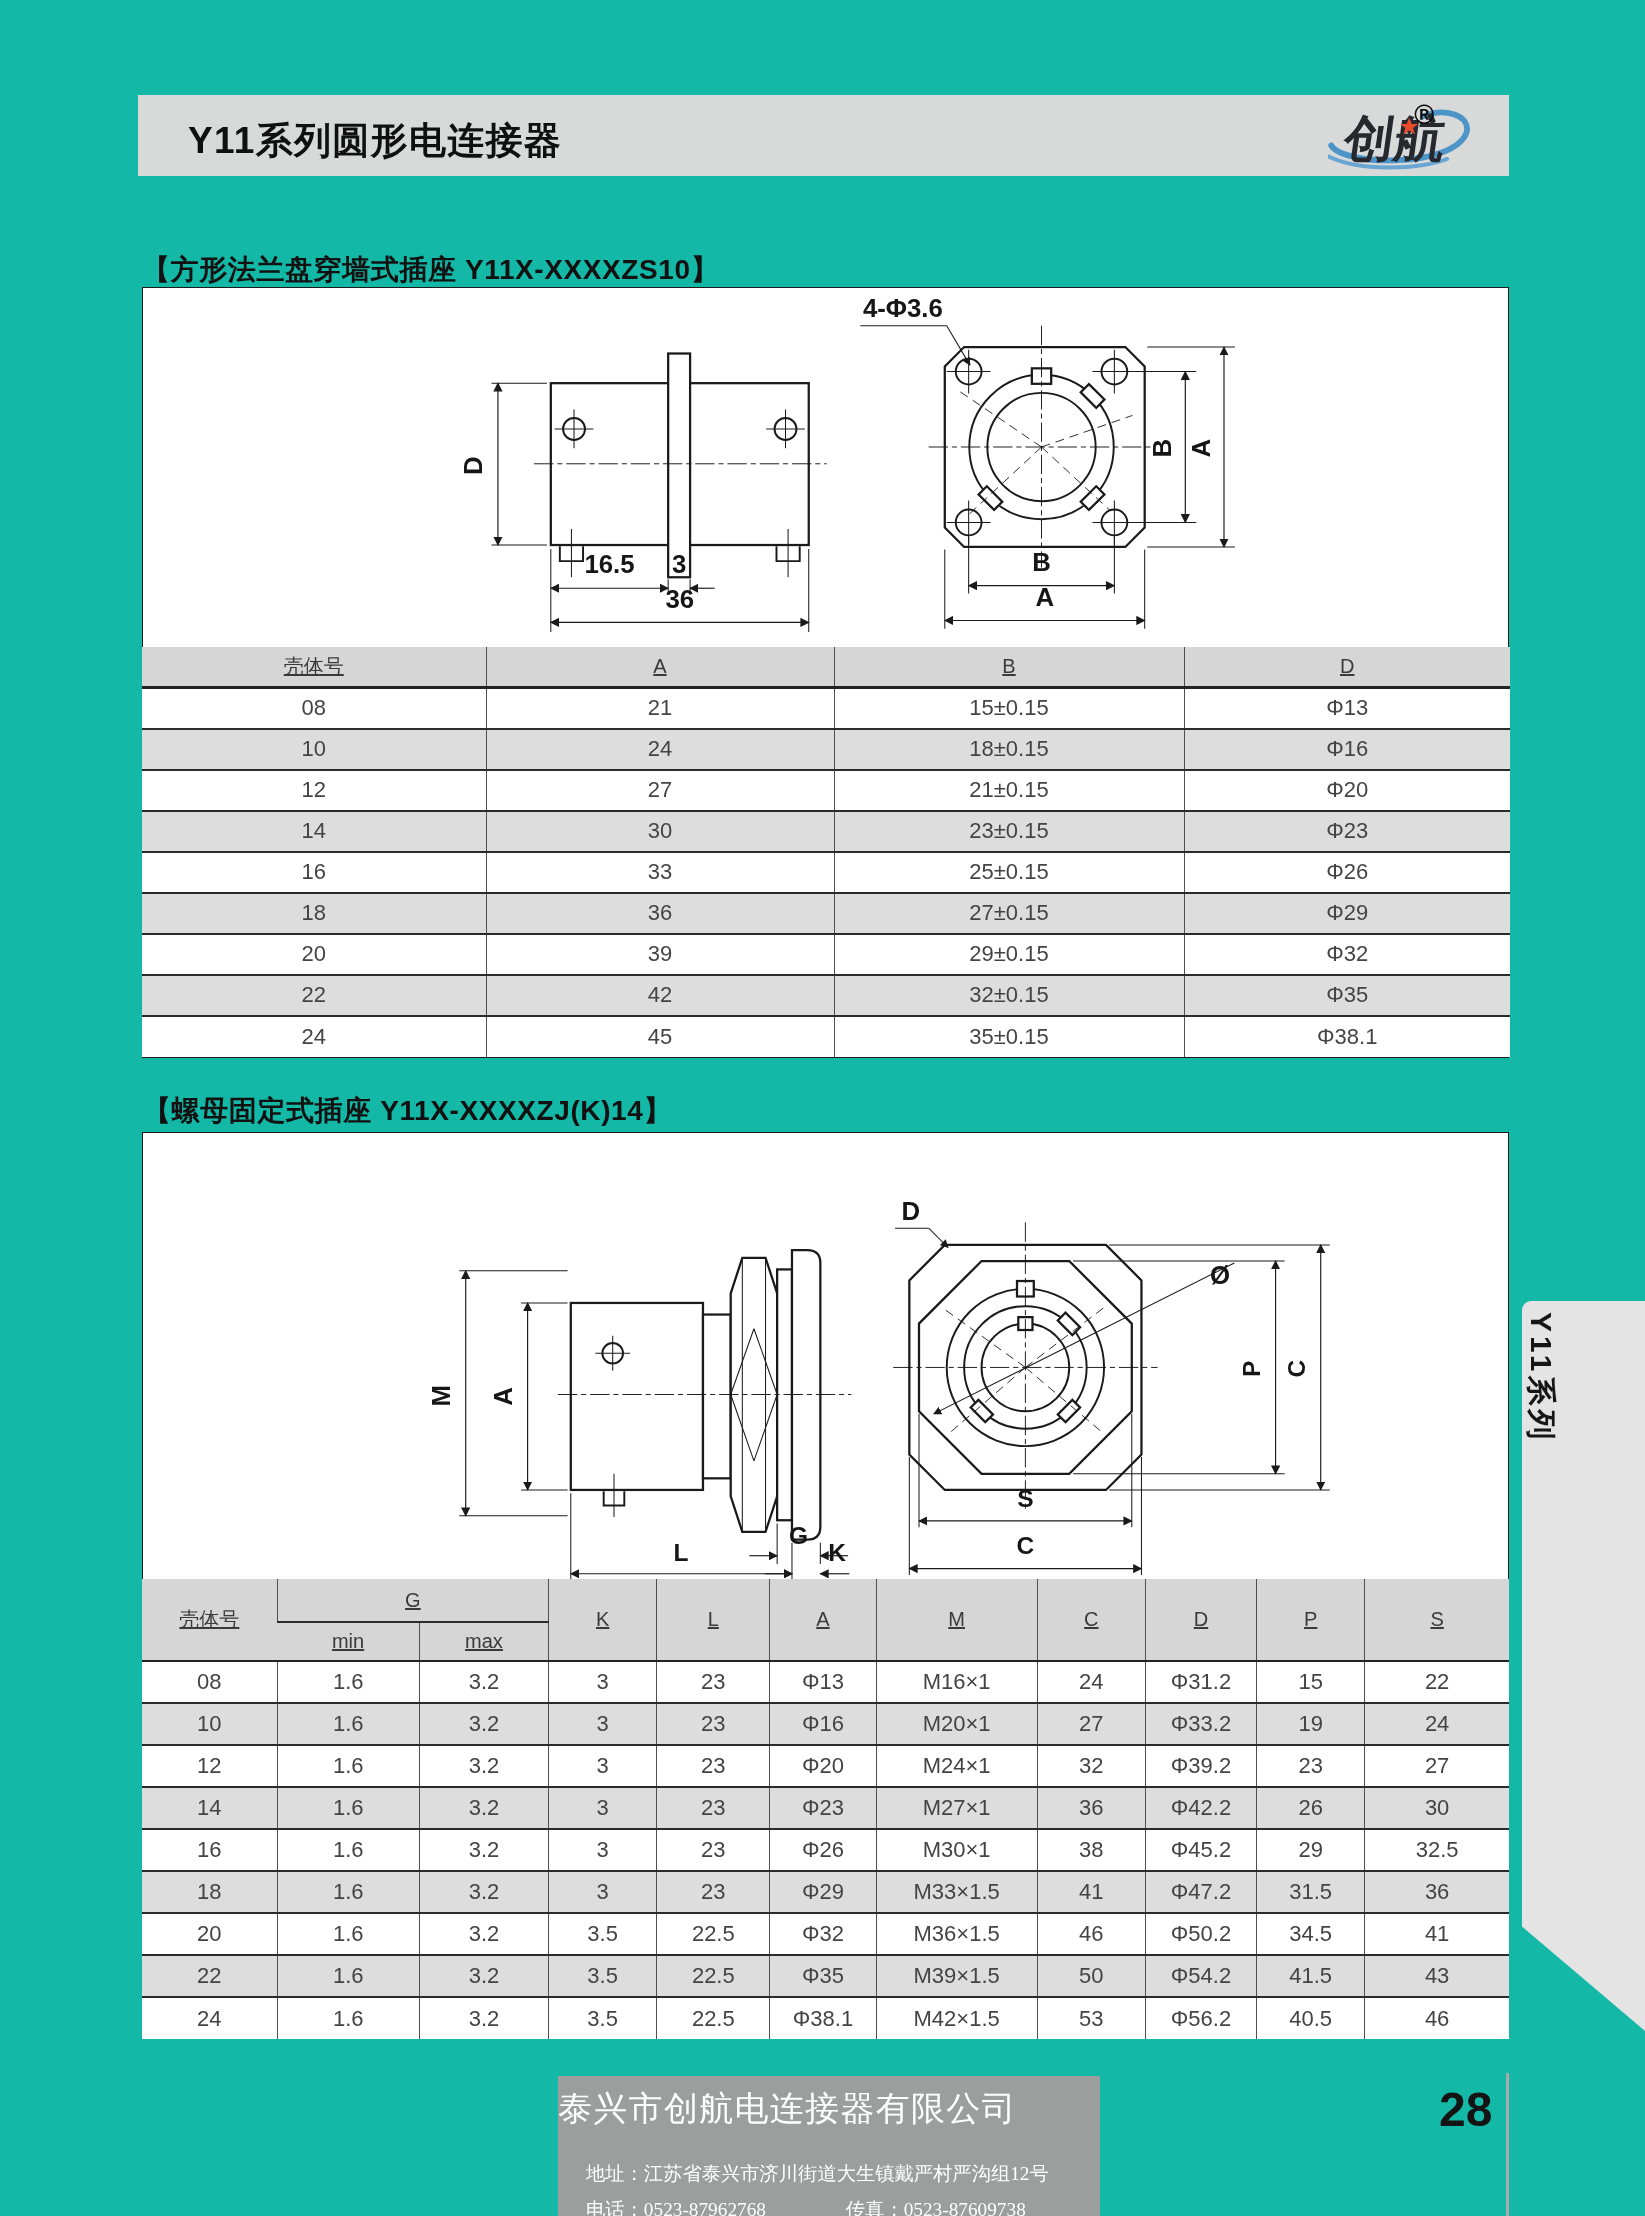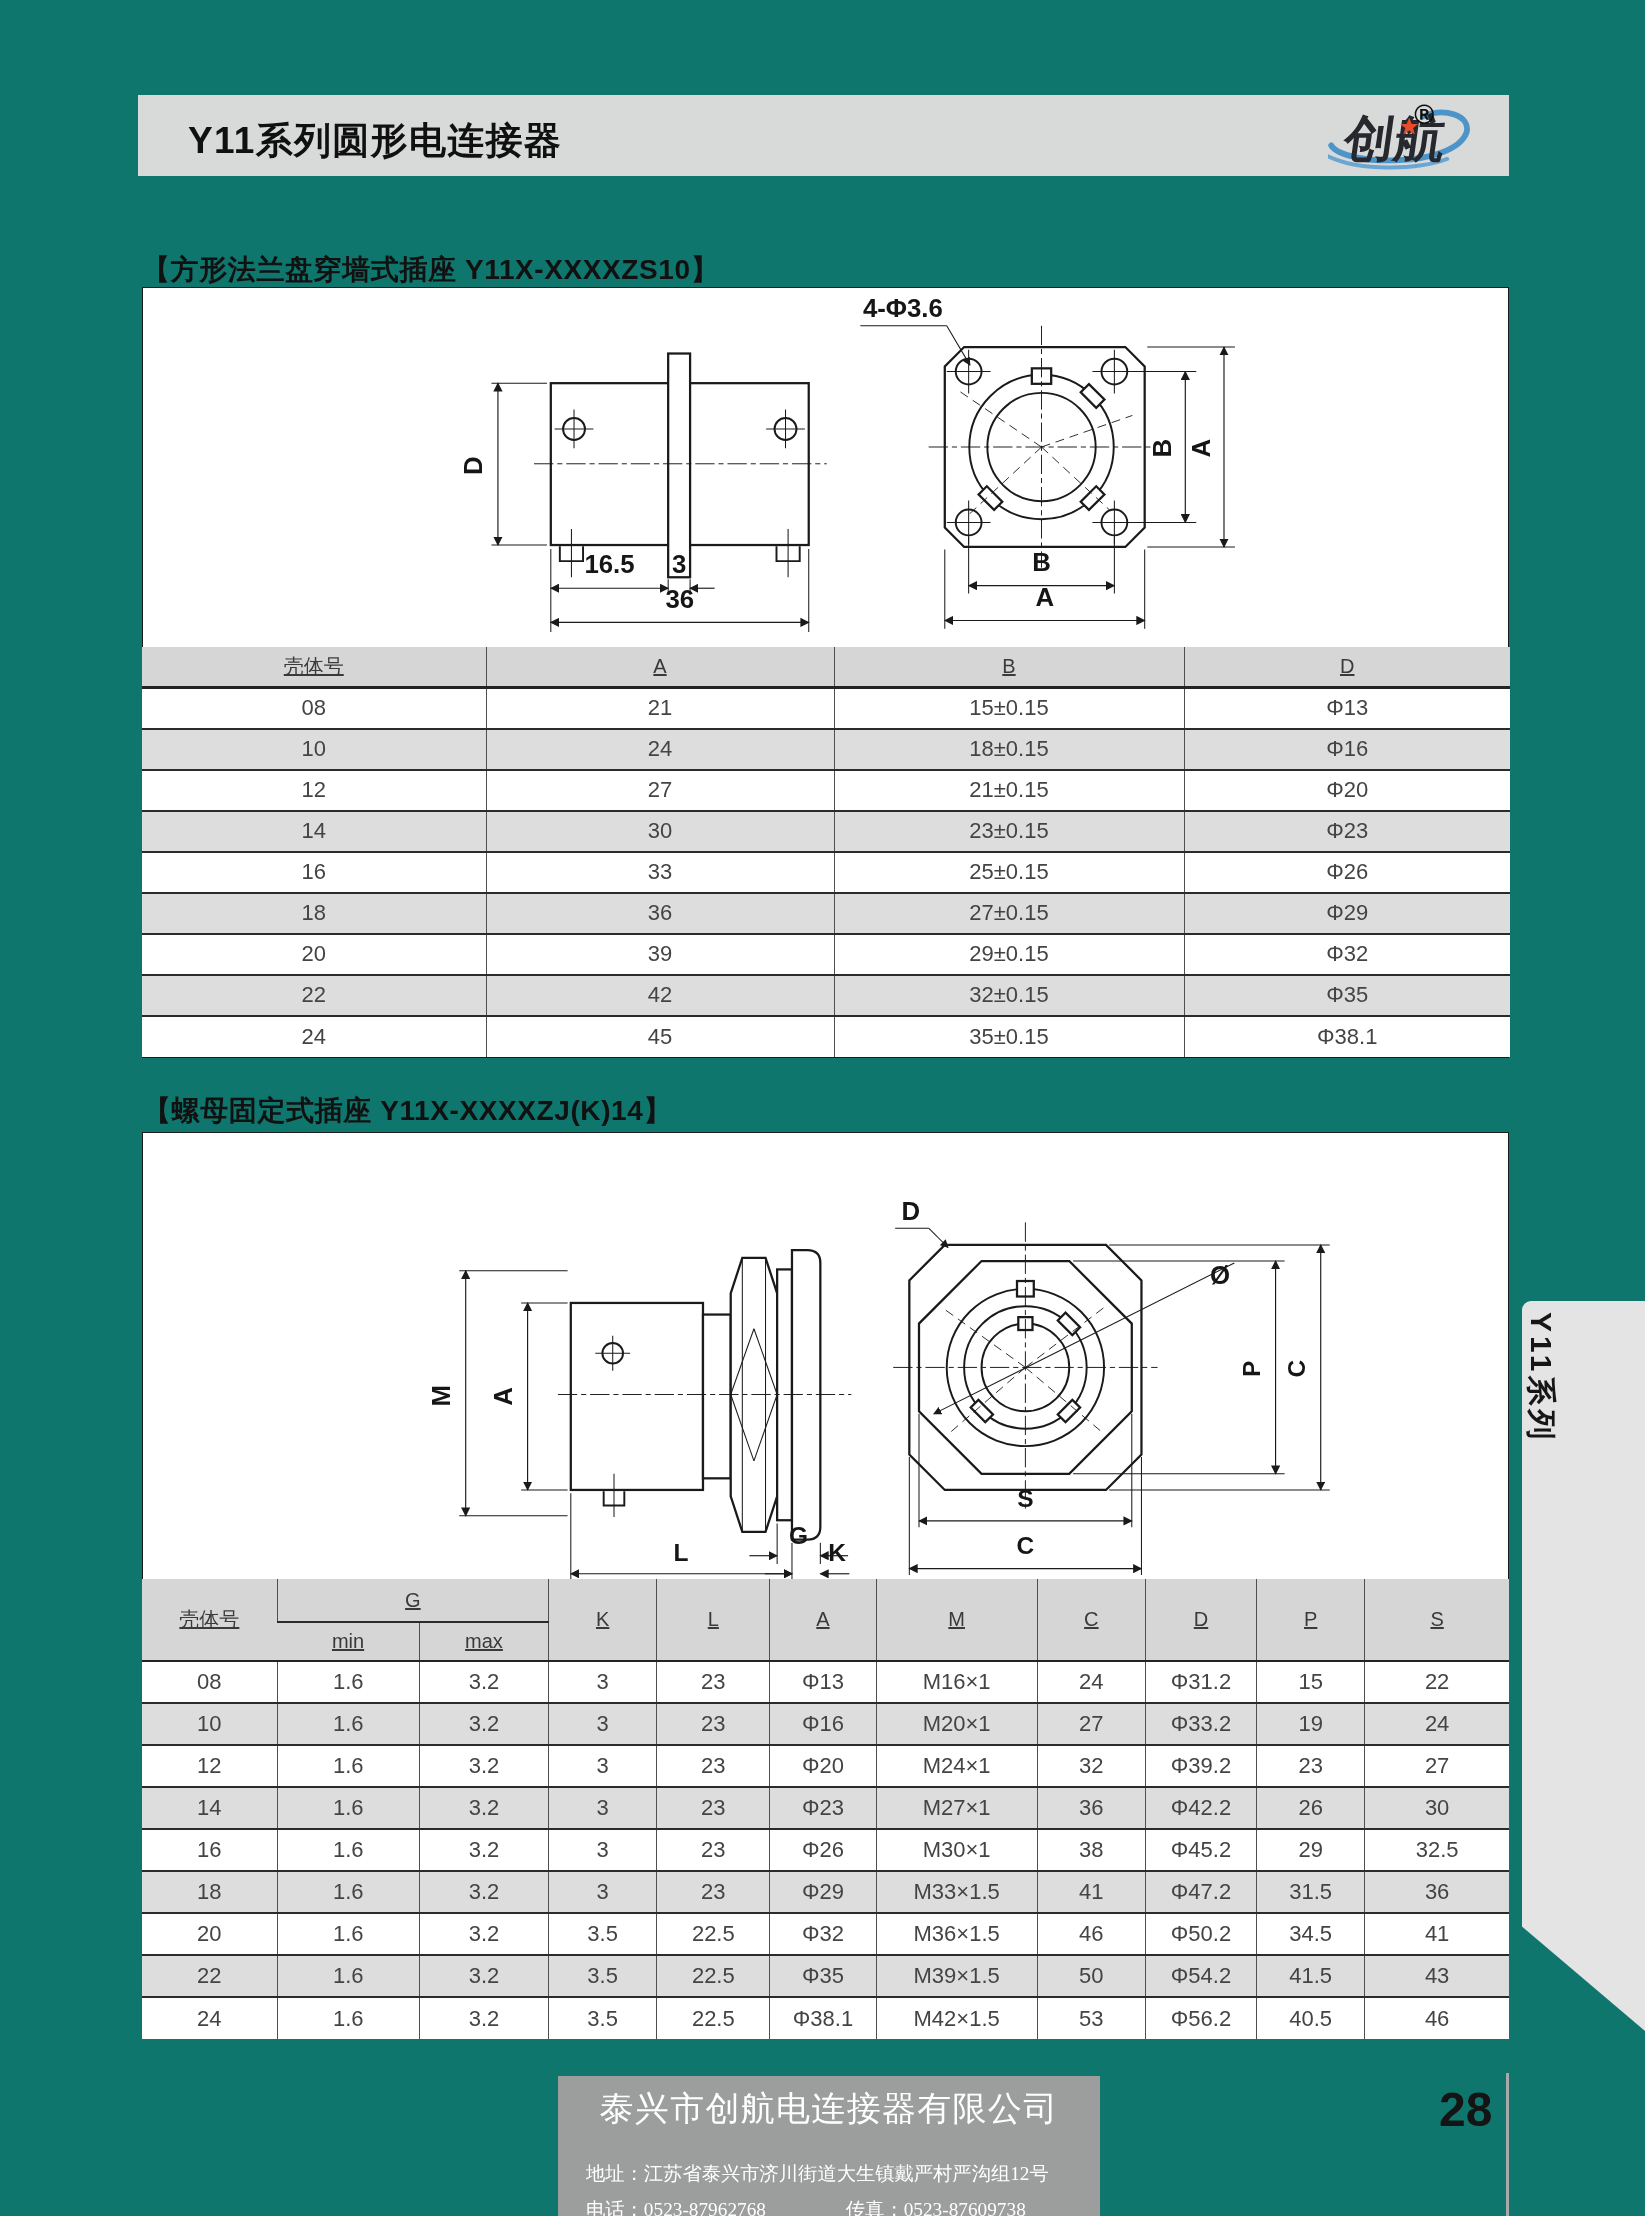--- a/index.html
+++ b/index.html
@@ -1,16 +1,16 @@
 <!DOCTYPE html>
 <html style="font-size:10.3px"><head>
 <meta charset="utf-8">
 <style>
   html,body{margin:0;padding:0;background:#fff;}
-  .page{position:relative;width:1645px;height:2216px;background:#0f766e;
+  .page{position:relative;width:1645px;height:2216px;background:#14b8a6;
         font-family:"Liberation Sans","DejaVu Sans",sans-serif;overflow:hidden;}
   .abs{position:absolute;}
 
   
   .header-bar{left:138px;top:95px;width:1371px;height:81px;background:#d8dad9;}
   .header-title{left:188px;top:116px;font-size:37px;font-weight:bold;color:#101010;letter-spacing:1.3px;}
 
   
   .sec-title{font-size:28px;font-weight:bold;color:#111;letter-spacing:0.6px;}
   .sec1-title{left:142px;top:251px;}
@@ -46,21 +46,21 @@
   
   .side-tab{left:1522px;top:1301px;width:123px;height:730px;background:#e4e4e4;
             border-top-left-radius:9px;
             clip-path:polygon(0 0,100% 0,100% 100%,0 85.7%);}
   .side-tab-label{left:1561px;top:1312px;font-size:30px;font-weight:bold;color:#161616;
             letter-spacing:3.9px;transform:rotate(90deg);transform-origin:0 0;white-space:nowrap;}
 
   
   .footer-box{left:558px;top:2076px;width:542px;height:140px;background:#9b9e9d;color:#fff;
               font-family:"Liberation Serif","DejaVu Serif",serif;}
-  .f-company{margin-top:10.3px;text-align:center;font-size:34px;letter-spacing:1.3px;}
+  .f-company{margin-top:10.3px;text-align:left;font-size:34px;letter-spacing:1.3px;}
   .f-address{margin:28px 0 0 28px;font-size:19.3px;}
   .f-contacts{margin:9px 0 17px 28px;font-size:19.3px;}
   .f-phone{display:inline-block;width:255px;}
   .page-number{left:1439px;top:2082px;font-size:48px;font-weight:bold;color:#141414;}
   .side-rule{left:1506px;top:2073px;width:2.6px;height:144px;background:#a9a9a9;}
 
   
   .oln{stroke:#1a1a1a;stroke-width:3.5;fill:#fff;}
   .oln2{stroke:#1a1a1a;stroke-width:3;fill:none;}
   .thin{stroke:#1a1a1a;stroke-width:1.6;fill:none;}

